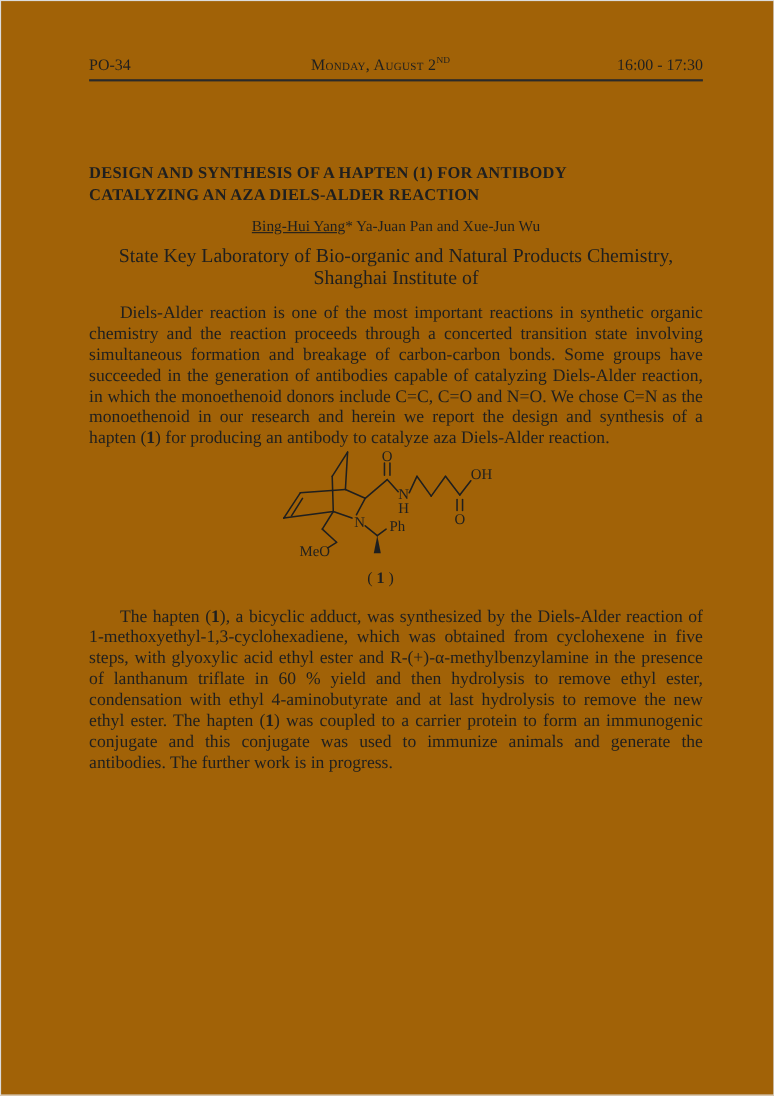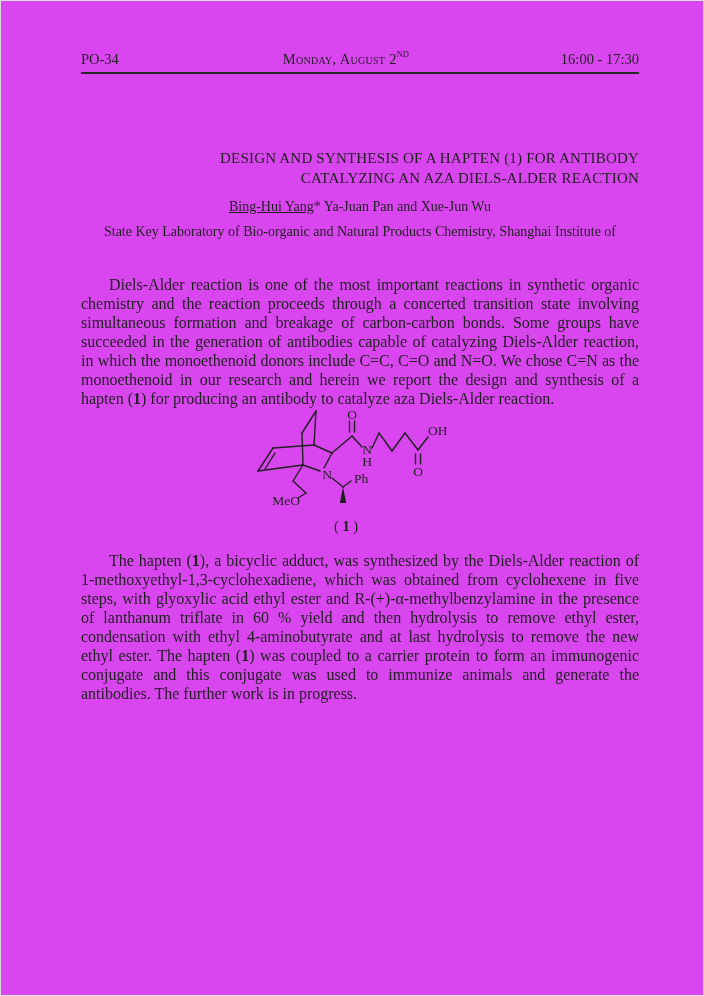--- a/index.html
+++ b/index.html
@@ -2,21 +2,21 @@
 <html style="--ink: #1f1f1f;"><head>
 <meta charset="utf-8">
 <style>
   :root { --ink: #1f1f1f; }
   * { box-sizing: border-box; }
   html, body { margin: 0; padding: 0; background: #ffffff; }
   .page {
     position: relative;
     width: 704px;
     height: 996px;
-    background: #d946ef;
+    background: #a16207;
     border: 1px solid #dcdcdc;
     font-family: "Liberation Serif", serif;
     color: var(--ink);
     overflow: hidden;
   }
   
   .header-row {
     position: absolute;
     top: 49px; left: 80px; width: 558px;
     display: flex; justify-content: space-between; align-items: baseline;
@@ -29,34 +29,34 @@
   }
   .header-rule {
     position: absolute;
     top: 71px; left: 80px; width: 558px; height: 2px;
     background: #2a2a2a;
   }
   
   .title {
     position: absolute;
     top: 147px; left: 80px; width: 558px;
-    text-align: right; font-weight: normal;
+    text-align: left; font-weight: bold;
     font-size: 15px; line-height: 20px;
     letter-spacing: 0.2px;
   }
   .authors {
     position: absolute;
     top: 198px; left: 80px; width: 558px;
     text-align: center; font-size: 14px;
   }
   .authors .underlined { text-decoration: underline; }
   .affiliation {
     position: absolute;
     top: 221px; left: 80px; width: 558px;
-    text-align: center; font-size: 14px; line-height: 20px;
+    text-align: center; font-size: 18px; line-height: 20px;
   }
   
   .para {
     position: absolute;
     left: 80px; width: 558px;
     font-size: 16px; line-height: 19px;
     text-align: justify;
     text-indent: 28px;
   }
   .para-1 { top: 274px; }

